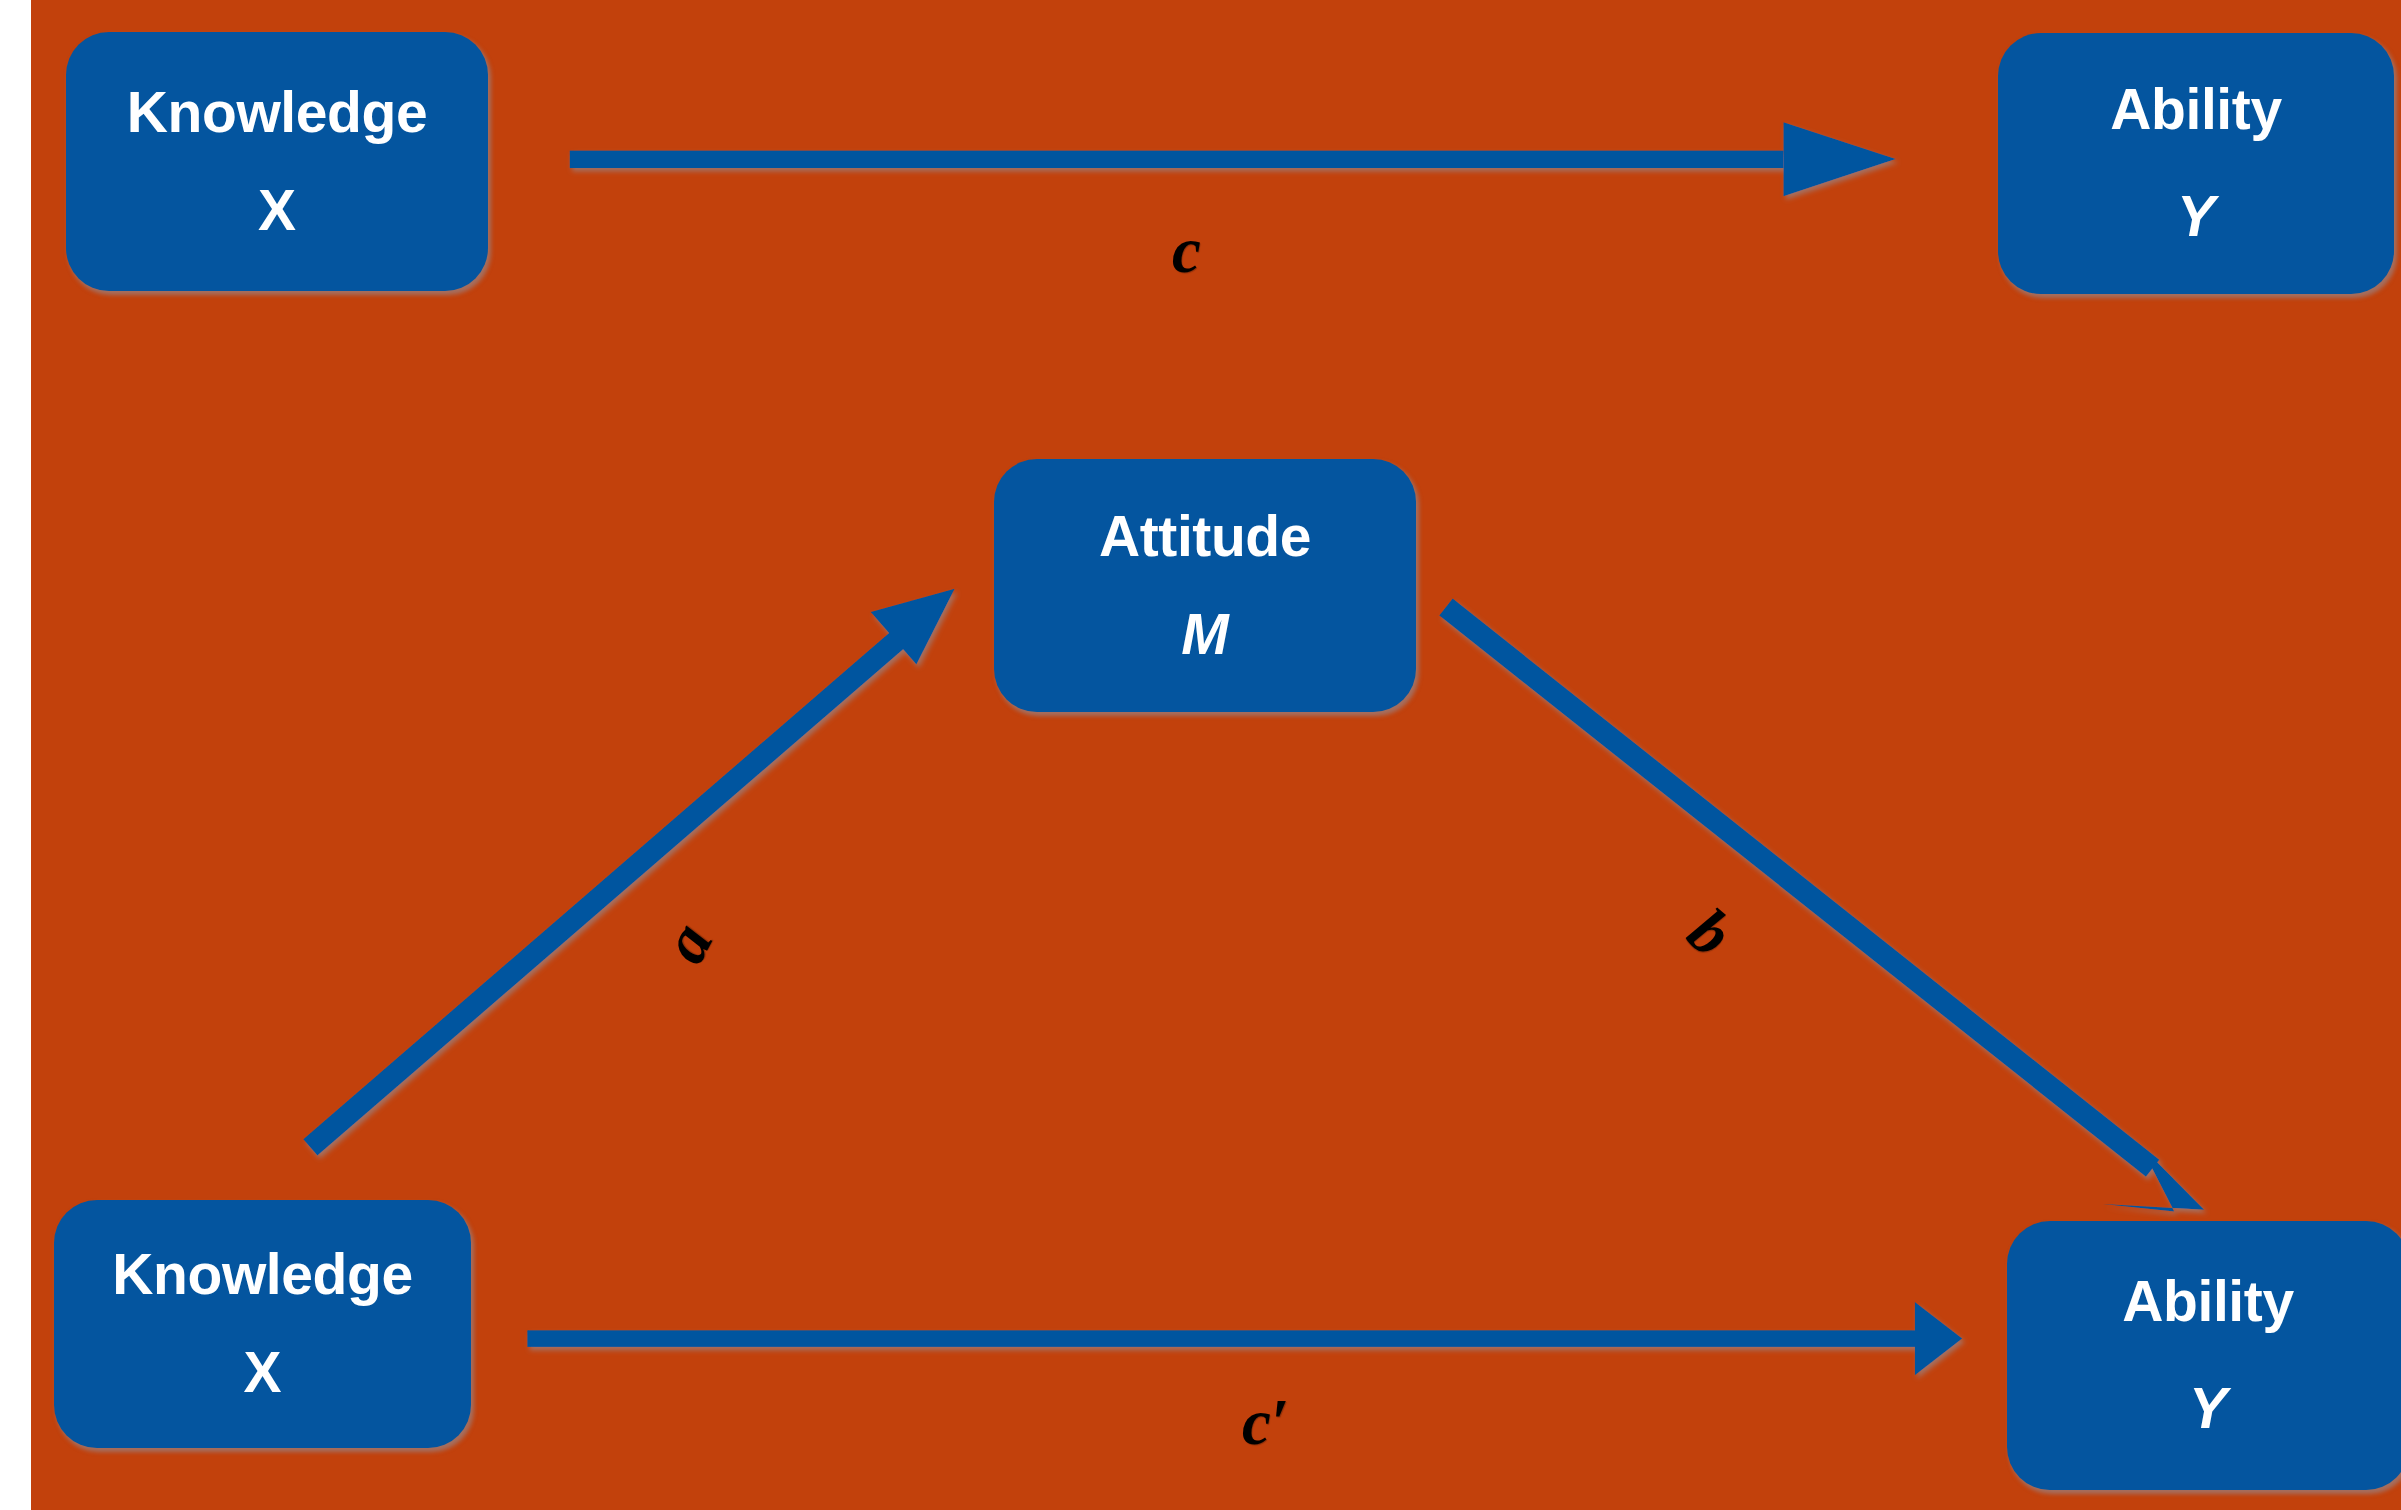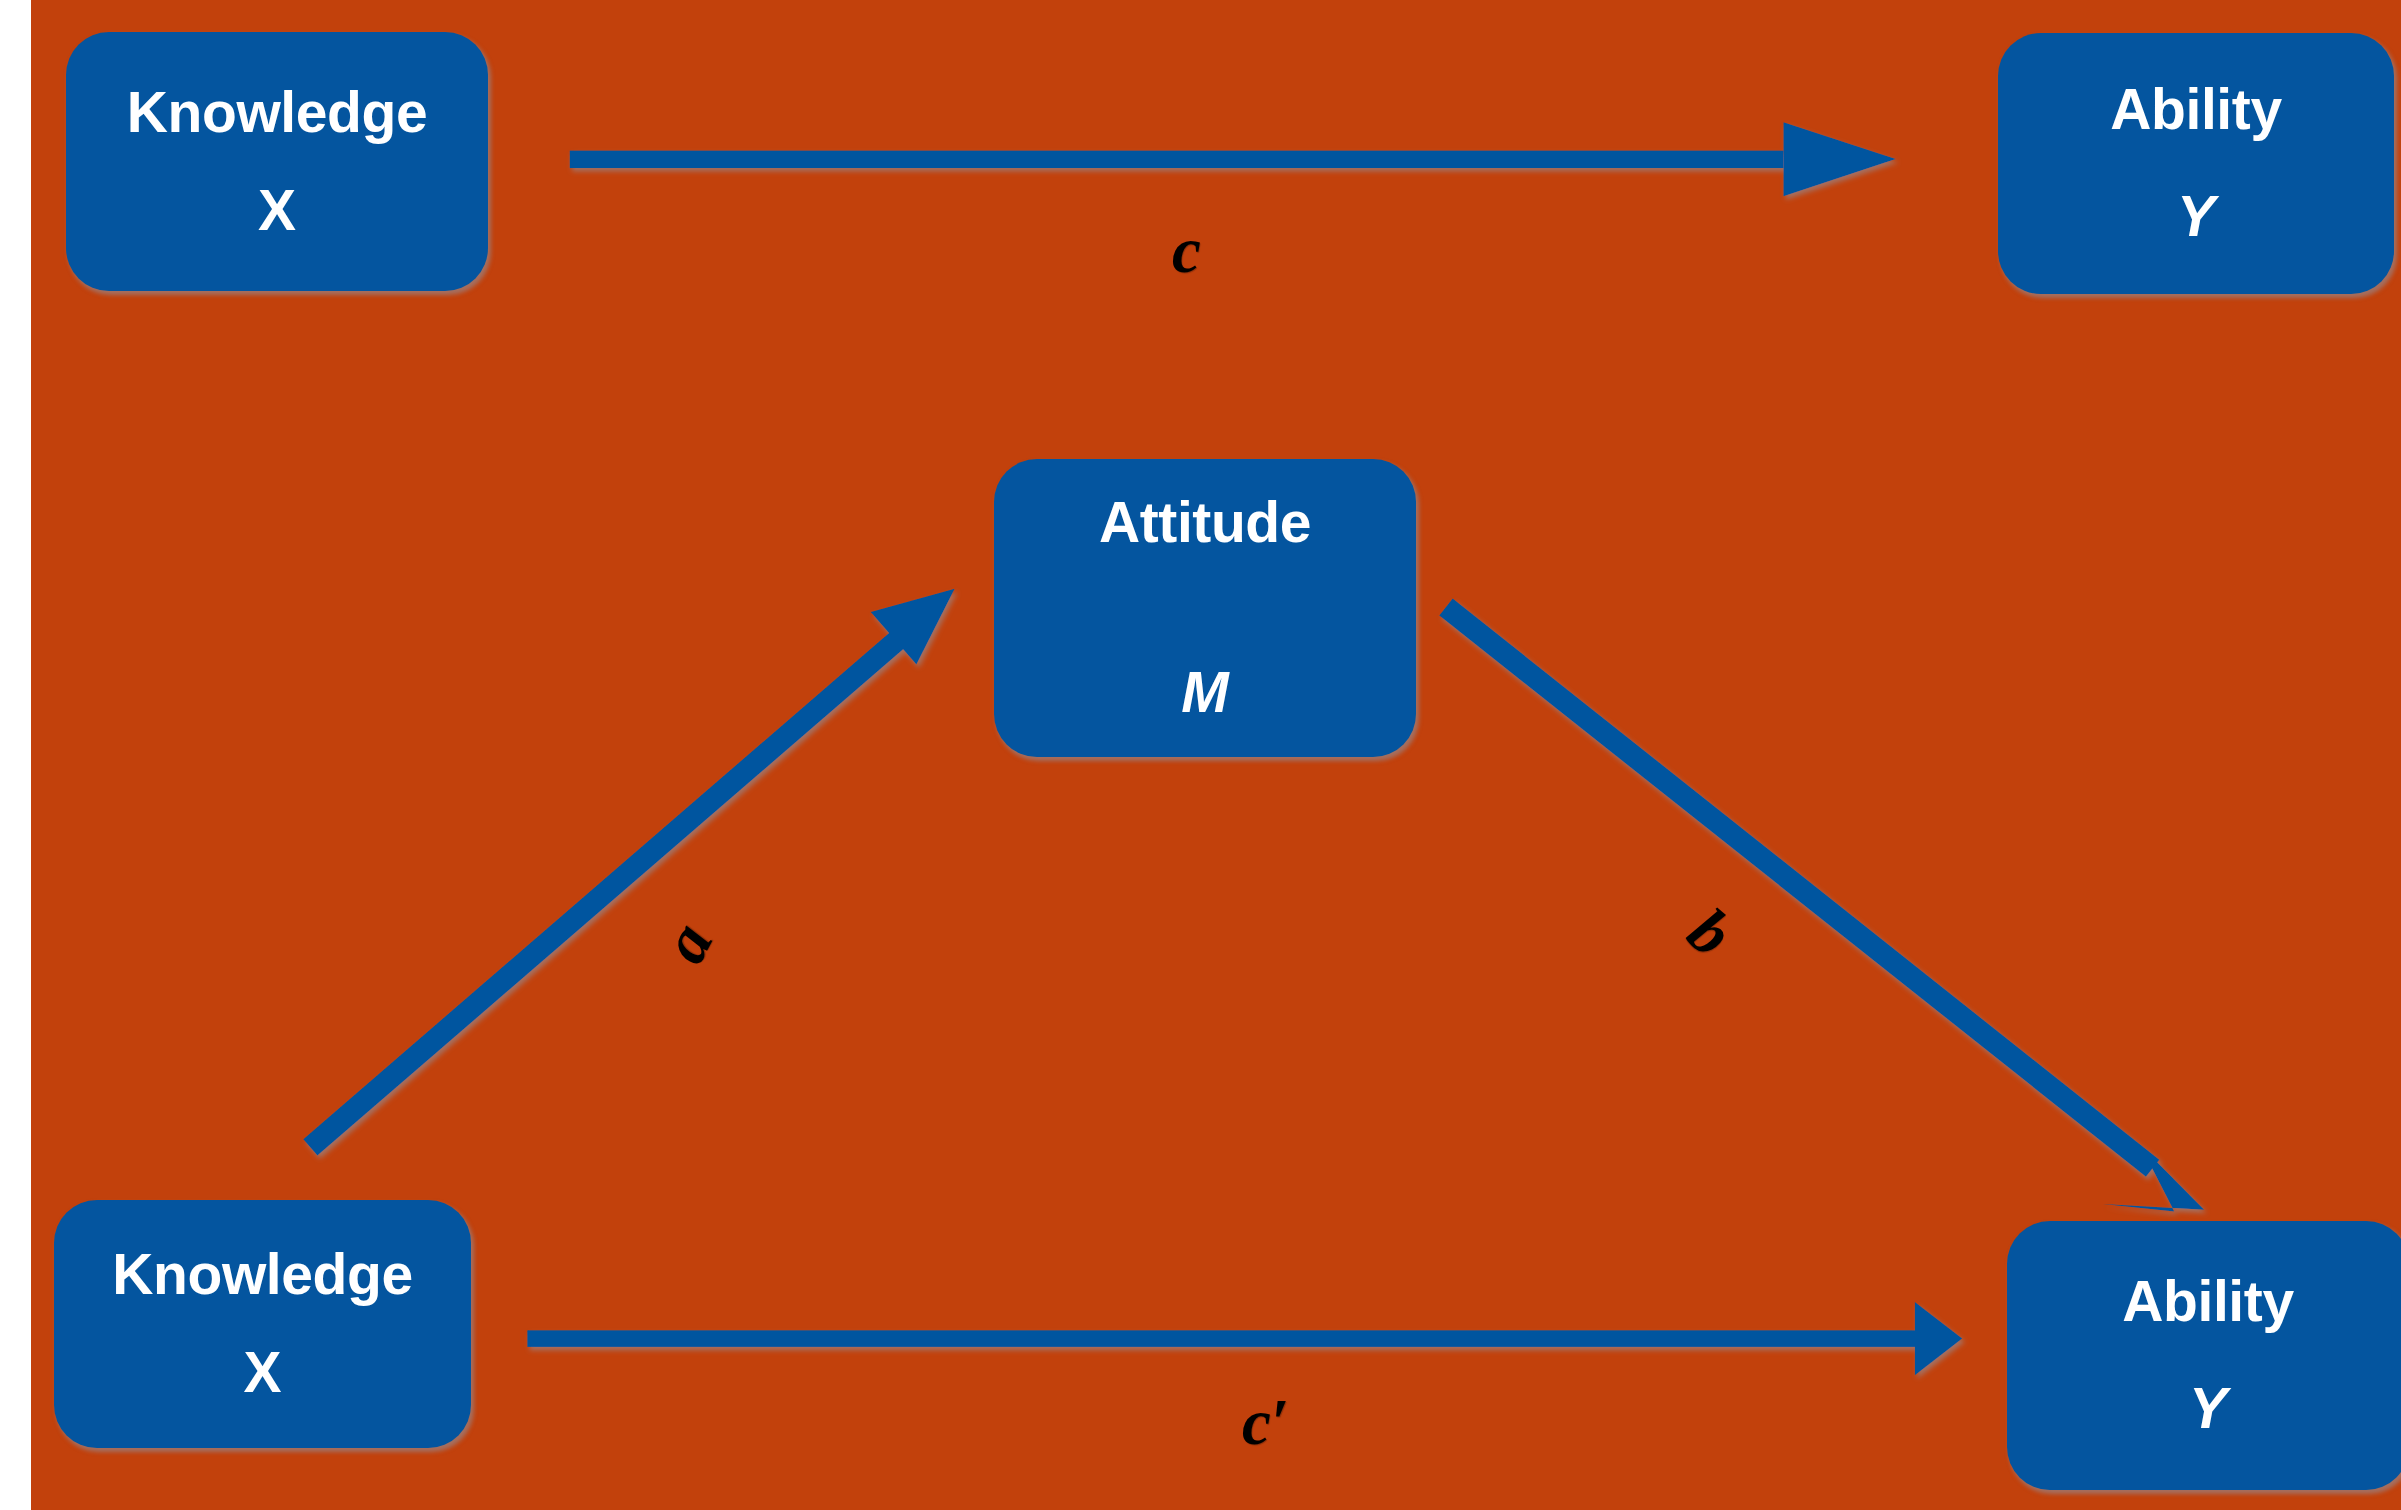--- a/index.html
+++ b/index.html
@@ -47,21 +47,21 @@
   .node-var.italic {
     font-style: italic;
   }
   
   .gap-sm { height: 38px; }
   .gap-md { height: 47px; }
 
   
   #box-knowledge-top   { left: 35px;   top: 32px;   width: 422px;  height: 259px; }
   #box-ability-top     { left: 1967px; top: 33px;   width: 396px;  height: 261px; }
-  #box-attitude        { left: 963px; top: 459px;  width: 422px;  height: 298px; gap: 36px; }
+  #box-attitude        { left: 963px; top: 459px;  width: 422px;  height: 253px; }
   #box-knowledge-bottom{ left: 23px;   top: 1200px; width: 417px;  height: 248px; }
   #box-ability-bottom  { left: 1976px; top: 1221px; width: 402px;  height: 269px; }
 
   
   #arrow-layer {
     position: absolute;
     left: 0; top: 0;
     width: 2401px;
     height: 1510px;
     pointer-events: none;

